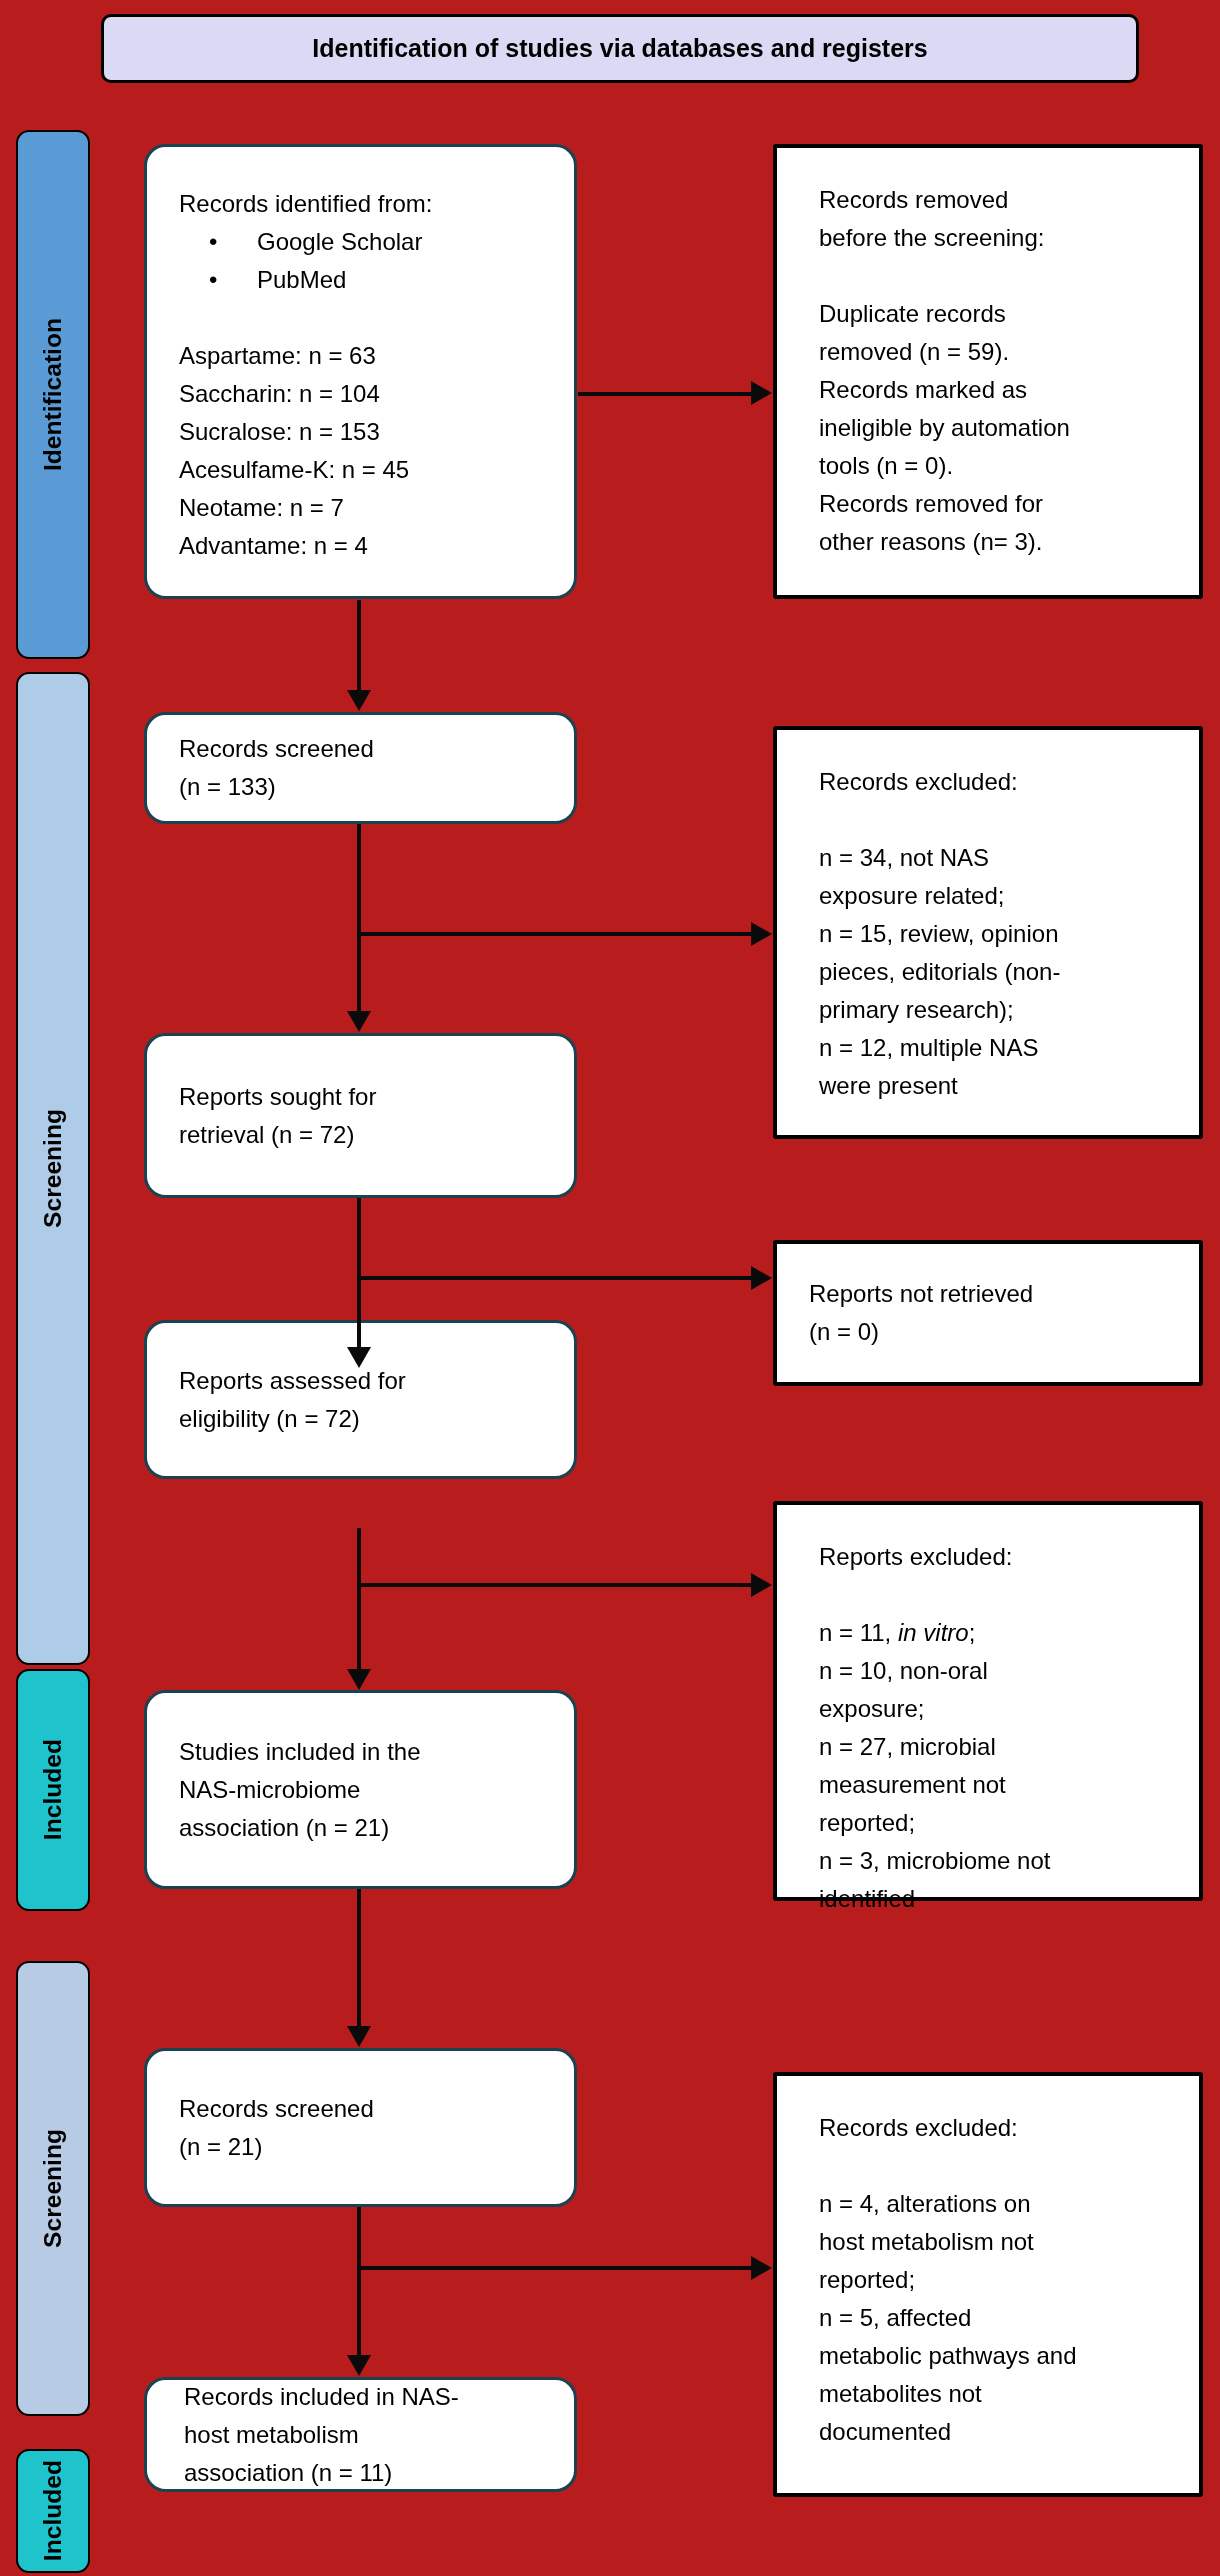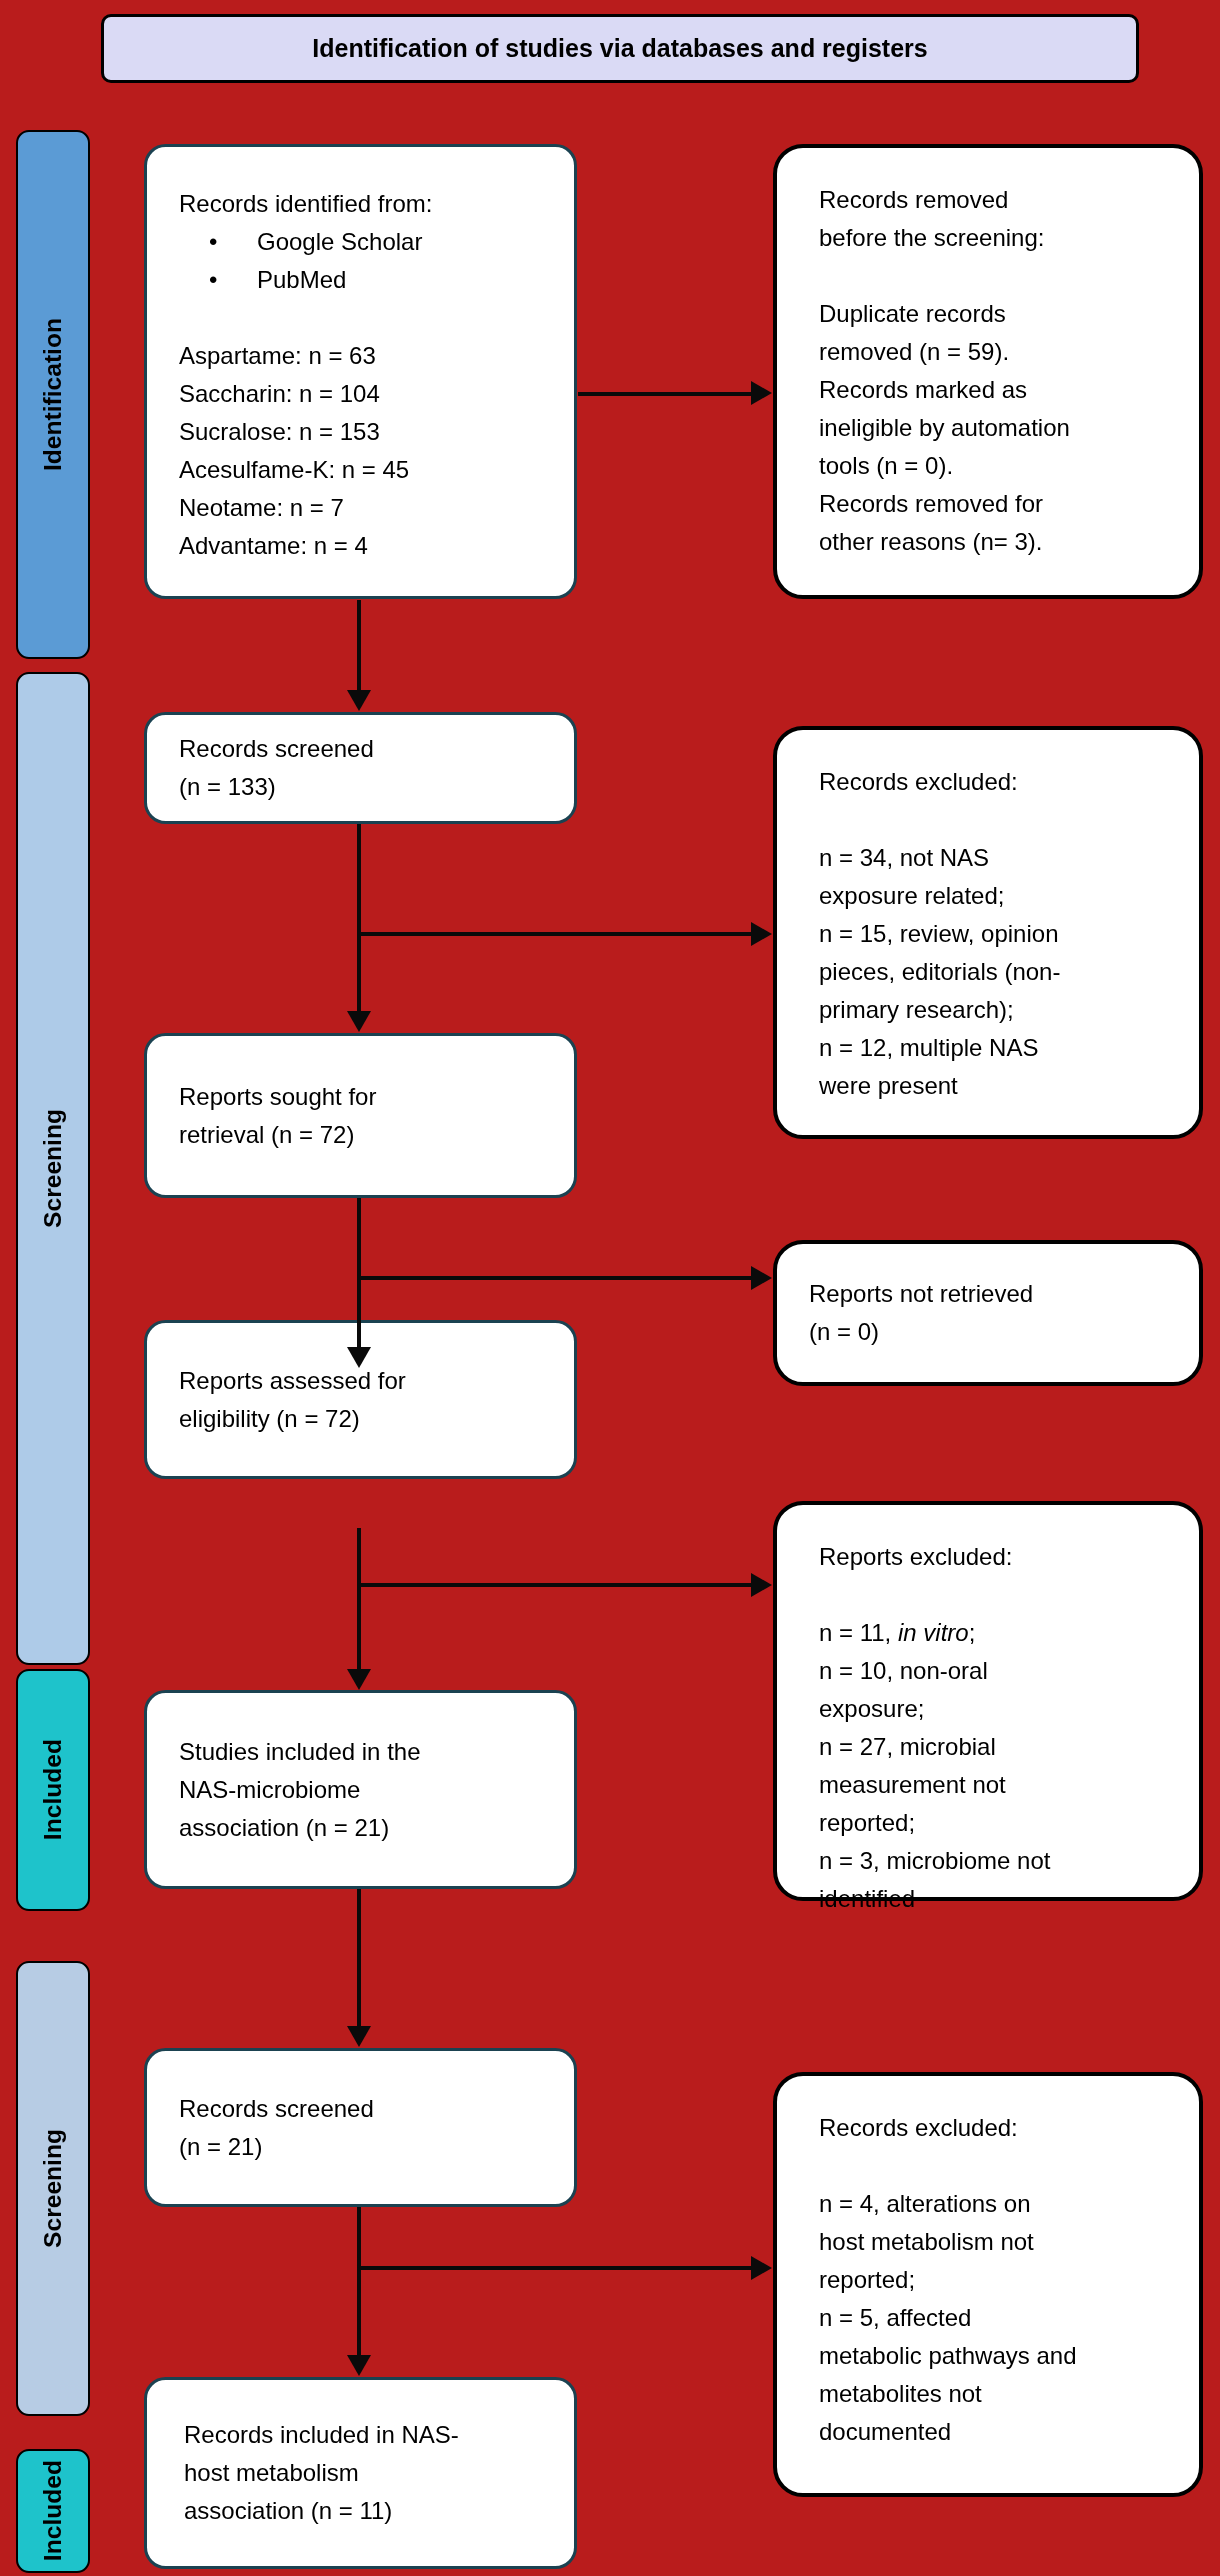--- a/index.html
+++ b/index.html
@@ -42,21 +42,21 @@
     font-size:24px;line-height:38px;
   }
   .lbox{
     left:144px;width:433px;
     border:3.6px solid var(--left-box-border,#1b4251);
     border-radius:21.7px;
   }
   .rbox{
     left:773px;width:430px;
     border:4.3px solid var(--right-box-border,#000);
-    border-radius:30px;
+    border-radius:3px;
   }
   .center-v{
     display:flex;flex-direction:column;justify-content:center;
     padding:0 13px 0 32px;
   }
   .top-pad{padding:33px 19px 0 42px;}
   .l1-pad{padding:38px 13px 0 32px;}
   .pre{white-space:pre-line;}
   .gap-top{margin-top:38px;}
   .bullet{display:flex;}
@@ -129,21 +129,21 @@
   <div class="box lbox center-v pre" style="top:1320px;height:159px;">Reports assessed for
 eligibility (n = 72)</div>
 
   <div class="box lbox center-v pre" style="top:1690px;height:199px;">Studies included in the
 NAS-microbiome
 association (n = 21)</div>
 
   <div class="box lbox center-v pre" style="top:2048px;height:159px;">Records screened
 (n = 21)</div>
 
-  <div class="box lbox center-v pre" style="top:2377px;height:192px;padding-left:37px;">Records included in NAS-
+  <div class="box lbox center-v pre" style="top:2377px;height:115px;padding-left:37px;">Records included in NAS-
 host metabolism
 association (n = 11)</div>
 
   <div class="box rbox top-pad" style="top:144px;height:455px;">
     <div class="pre">Records removed
 before the screening:</div>
     <div class="pre gap-top">Duplicate records
 removed (n = 59).
 Records marked as
 ineligible by automation

